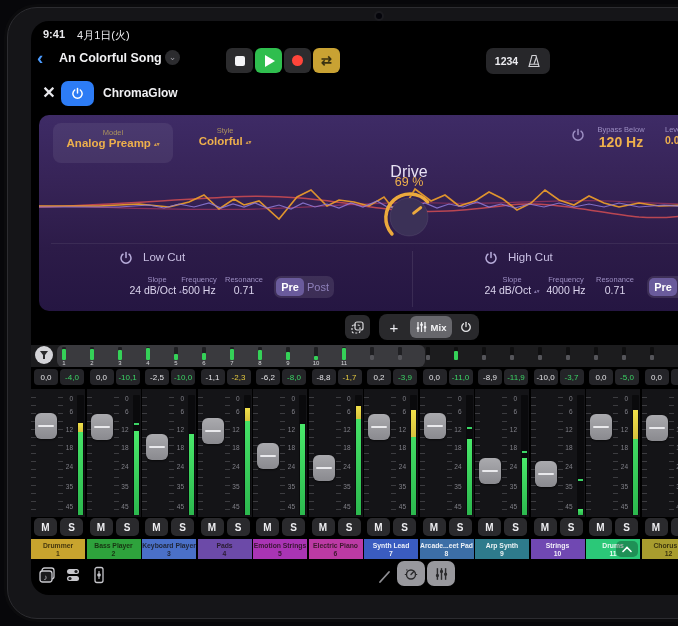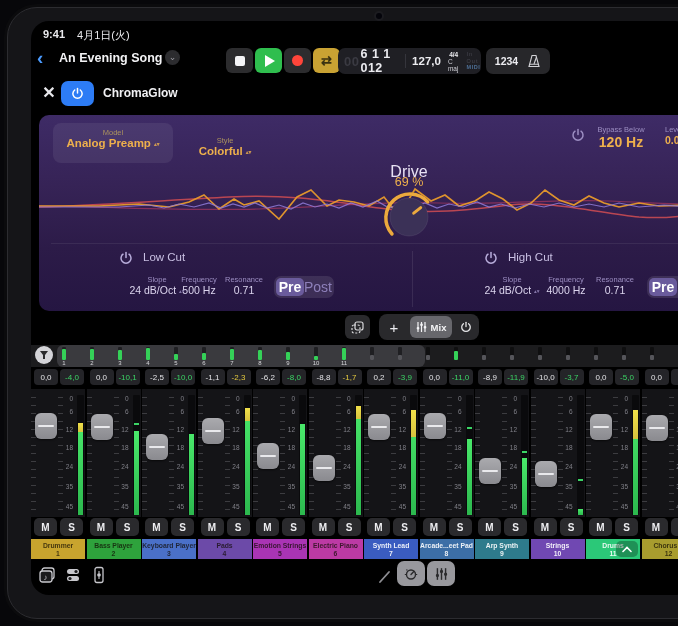--- a/index.html
+++ b/index.html
@@ -59,21 +59,21 @@
   .fvalue { color:#eeb04c; font-size:11.5px; font-weight:bold; text-align:center; }
   .lavlabel { color:#9c8ec2; font-size:7.5px; text-align:center; }
   .lavvalue { color:#dcd5ee; font-size:10.5px; text-align:center; }
   .chev2 { display:inline-flex; flex-direction:column; vertical-align:middle; margin-left:3px; line-height:4px; font-size:5.5px; opacity:.8;}
   .drive-label { color:#e8e2f4; font-size:16px; text-align:center; }
   .drive-val { color:#eeb04c; font-size:12.5px; font-weight:normal; text-align:center; }
   .hdivider { height:1px; background:rgba(255,255,255,.07); }
   .vdivider { width:1px; background:rgba(255,255,255,.09); }
   .cut-title { color:#c8bfe2; font-size:11.5px; }
   .seg { height:22px; border-radius:7px; background:rgba(255,255,255,.10); display:flex; padding:2px; }
-  .seg .opt { width:28px; border-radius:5px; color:#8e80ba; font-size:14px; display:flex; align-items:center; justify-content:center; }
+  .seg .opt { width:28px; border-radius:5px; color:#8e80ba; font-size:11px; display:flex; align-items:center; justify-content:center; }
   .seg .opt.on { background:#6a5b9c; color:#fff; font-weight:bold; }
 
   
   .mxbtn { background:#2a2a2d; border-radius:6px; display:flex; align-items:center; justify-content:center; }
   .mxgroup { left:348px; top:293px; width:100px; height:26px; background:#29292c; border-radius:8px; display:flex; align-items:center; }
   .mxgroup .gseg { height:22px; display:flex; align-items:center; justify-content:center; }
   .mxgroup .plus { width:30px; color:#ececf0; font-size:15px; }
   .mxgroup .mix { width:42px; margin:0 1px; background:#67676c; border-radius:6px; color:#f4f4f6; font-size:9.5px; font-weight:bold; gap:4px;}
   .mxgroup .pwr { width:26px; }
 
@@ -130,50 +130,36 @@
   <div class="camera"></div>
 
   <div class="screen">
 
     <div class="abs statusbar">
       <span class="time">9:41</span>
       <span class="date">4月1日(火)</span>
     </div>
 
     <div class="abs back-chevron">‹</div>
-    <div class="abs song-title">An Evening Song</div>
+    <div class="abs song-title">An Colorful Song</div>
     <div class="abs song-dd">⌄</div>
 
     <div class="abs tbtn" style="left:195px">
           <div class="stop-sq"></div>
         </div>
     <div class="abs tbtn play" style="left:224px">
           <div class="play-tri"></div>
         </div>
     <div class="abs tbtn" style="left:253px">
           <div class="rec-dot"></div>
         </div>
     <div class="abs tbtn cycle" style="left:282px">
           <span class="cycle-gl">⇄</span>
         </div>
 
-    <div class="abs lcd">
-      <span class="ghost">00</span>
-      <span class="pos">6 1 1 012</span>
-      <span class="div"></span>
-      <span class="tempo">127,0</span>
-      <span class="sig">
-        <span class="ts">4/4</span>
-        <span class="key">C maj</span>
-      </span>
-      <span class="io">
-        <span class="inout">In Out</span>
-        <span class="midi">MIDI</span>
-      </span>
-    </div>
 
     <div class="abs count-pill">
       <span class="c1234">1234</span>
       <svg width="14" height="14" viewBox="0 0 14 14">
         <path d="M5 1.5 L9 1.5 L12 12.5 L2 12.5 Z" fill="none" stroke="#d2d2d6" stroke-width="1.1"></path>
         <line x1="7" y1="10" x2="9.5" y2="3" stroke="#d2d2d6" stroke-width="1.1"></line>
         <line x1="2.5" y1="10.2" x2="11.5" y2="10.2" stroke="#d2d2d6" stroke-width="1.1"></line>
       </svg>
     </div>
 
@@ -186,21 +172,21 @@
     </div>
     <div class="abs plug-title">ChromaGlow</div>
 
     <div class="abs panel">
 
       <div class="abs modelbox">
         <div class="flabel" style="margin-top:5px">Model</div>
         <div class="fvalue"><span>Analog Preamp</span><span class="chev2">▴▾</span></div>
       </div>
       <div class="abs" style="left:138px; top:8px; width:96px;">
-        <div class="flabel" style="margin-top:13px">Style</div>
+        <div class="flabel" style="margin-top:3px">Style</div>
         <div class="fvalue"><span>Colorful</span><span class="chev2">▴▾</span></div>
       </div>
 
       <div class="abs" style="left:532px; top:13px;">
         <svg width="14" height="14" viewBox="0 0 14 14">
               <path d="M7 1.5 V6.5" stroke="#9c8ec2" stroke-width="1.5" stroke-linecap="round"></path>
               <path d="M4 3.2 A5 5 0 1 0 10 3.2" fill="none" stroke="#9c8ec2" stroke-width="1.5" stroke-linecap="round"></path>
             </svg>
       </div>
       <div class="abs" style="left:545px; top:10px; width:74px;">

